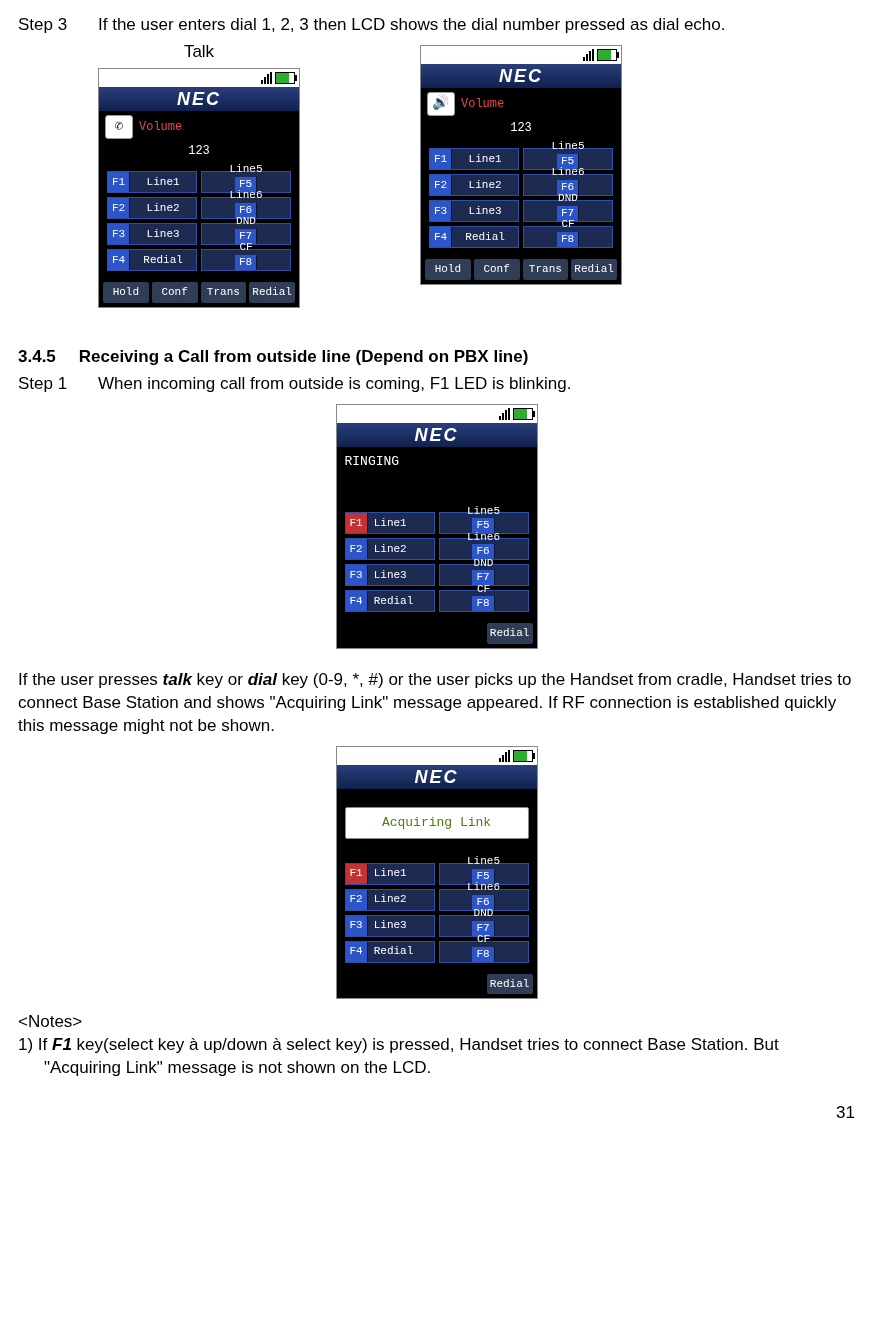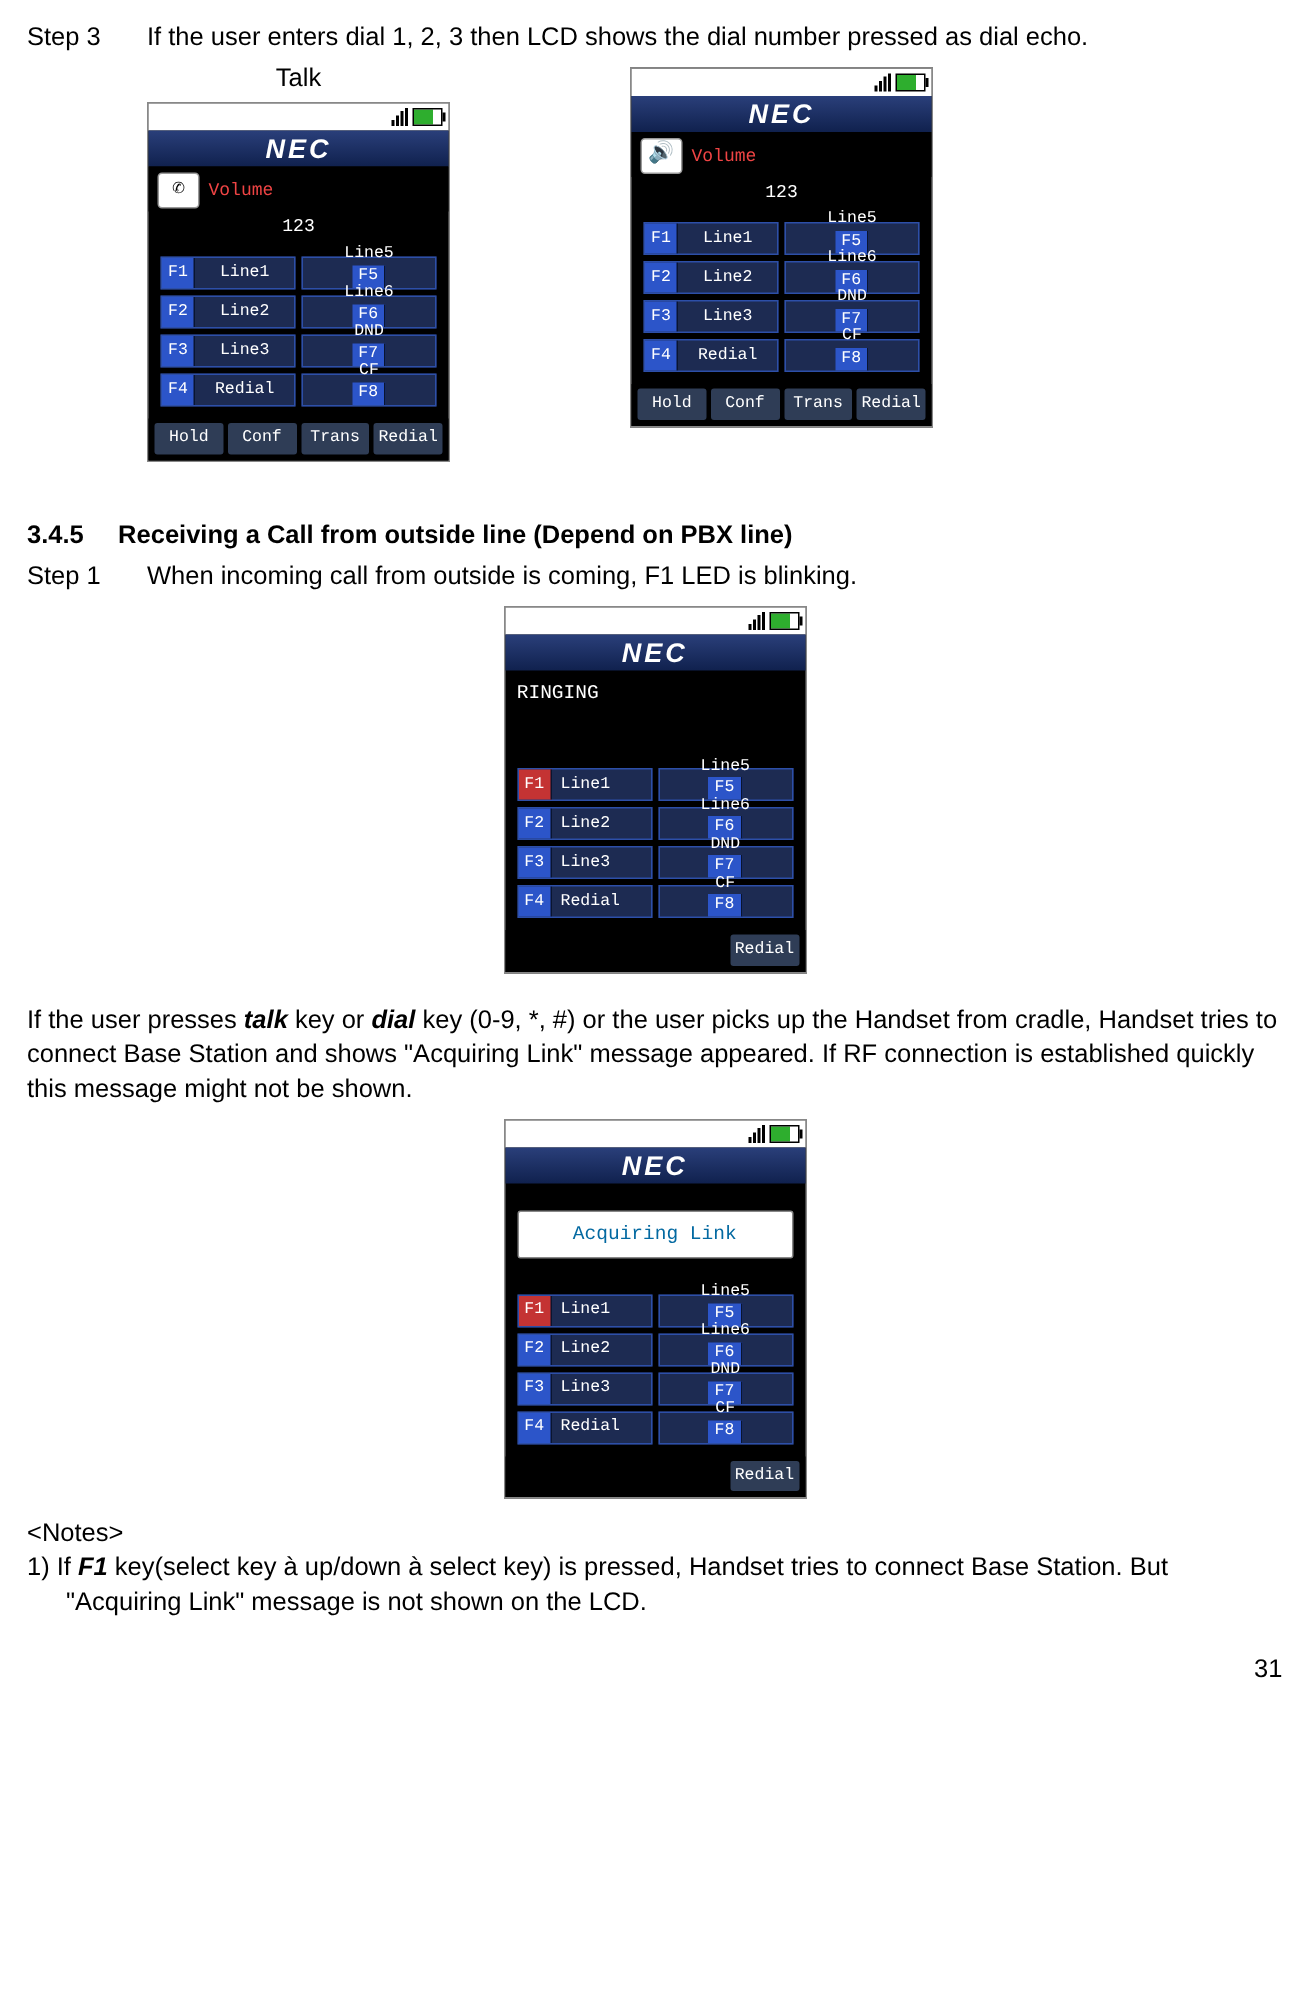--- a/index.html
+++ b/index.html
@@ -70,21 +70,21 @@
   }
   .ico-box {
     width:26px;height:22px;background:#fff;border-radius:3px;
     display:flex;align-items:center;justify-content:center;color:#000;font-size:14px;
     border:1px solid #999;
   }
   .vol-label { color:#ef4444; font-size:12px; }
   .dial-echo { padding: 2px 8px 6px 8px; font-size:12px; color:#fff; }
   .status-area { padding: 6px 8px 36px 8px; font-size:13px; color:#fff; }
   .msg-box {
-    margin: 8px; background:#fff; color:#0369a1; text-align:center;
+    margin: 8px; background:#fff; color:#4d7c0f; text-align:center;
     padding: 6px 0; font-size:13px; border:1px solid #888; border-radius:2px;
   }
   .fnkeys {
     display:grid; grid-template-columns: 1fr 1fr; gap:4px;
     padding: 6px 8px 8px 8px;
   }
   .fnkey {
     display:flex; align-items:center; height:20px;
     background:#1d2b52; border:1px solid #2d4fa8; font-size:11px;
   }

